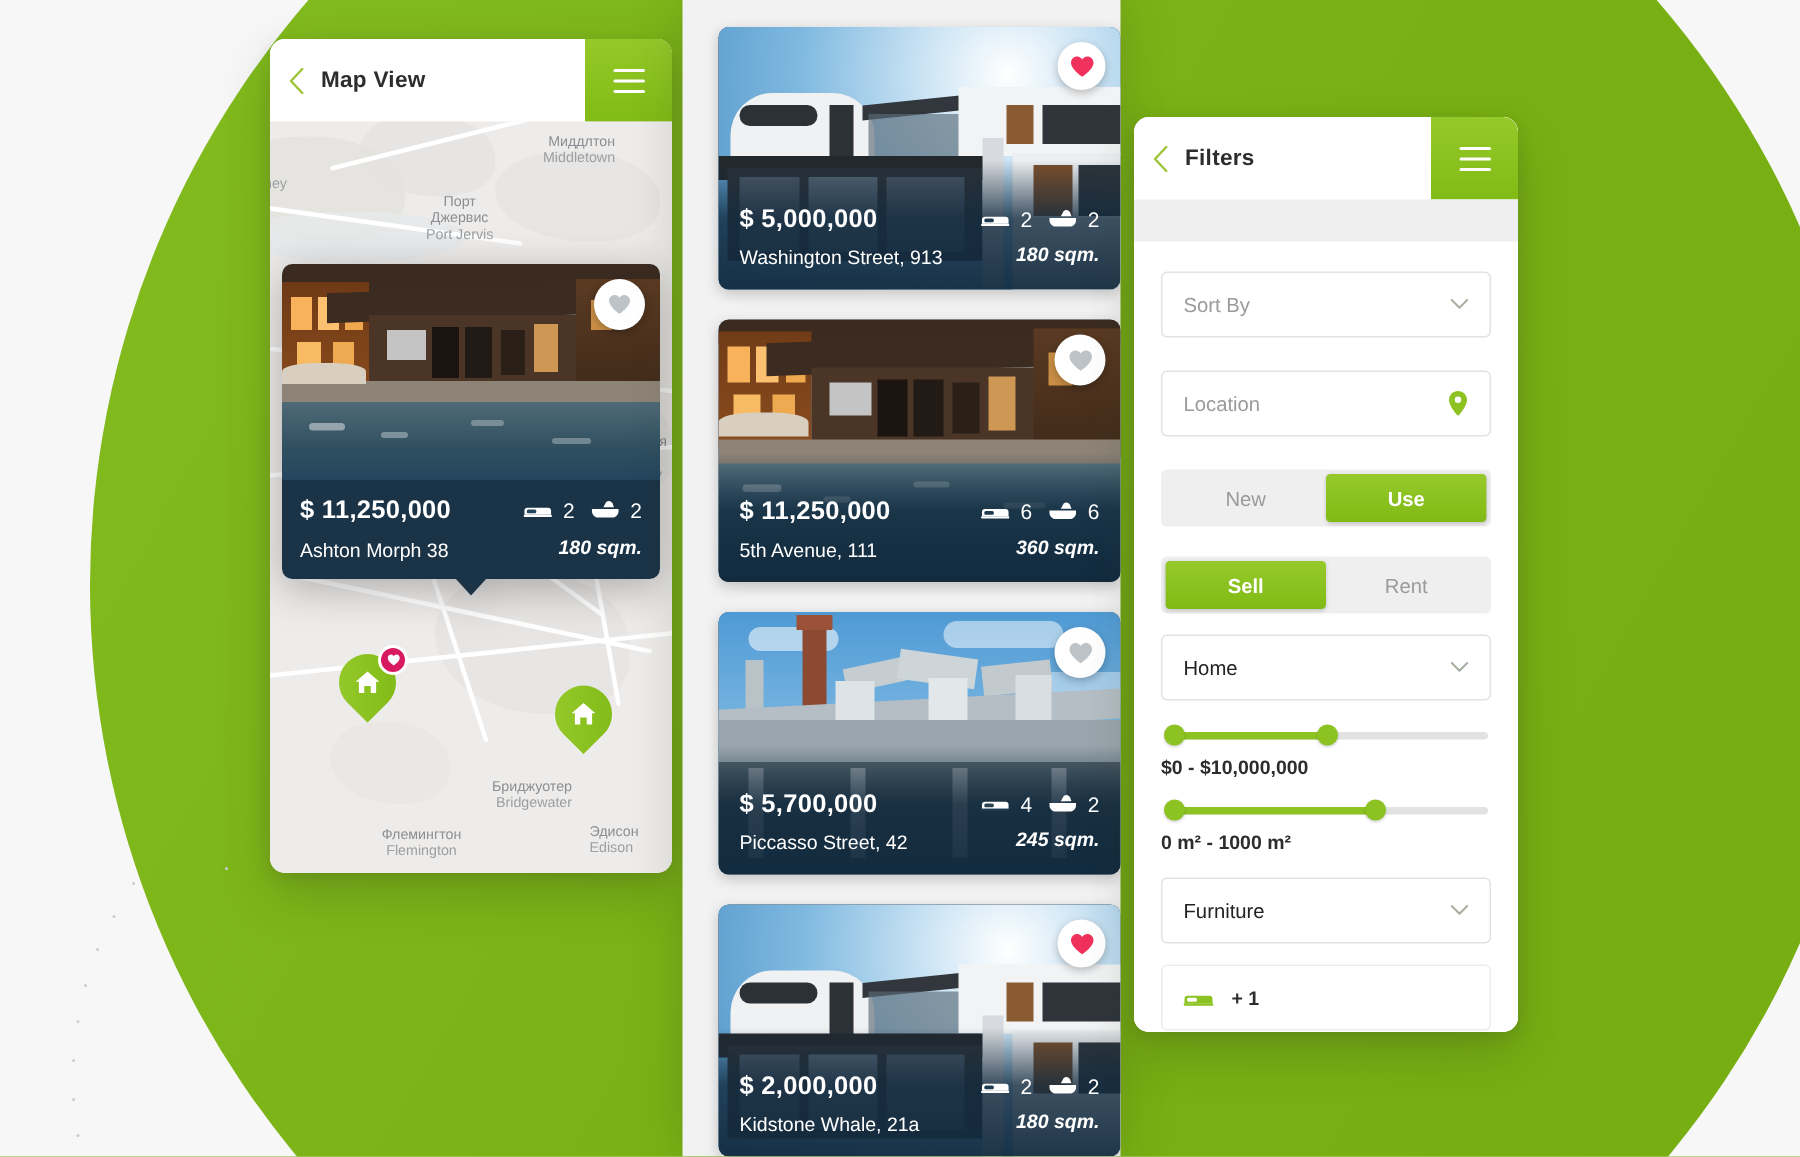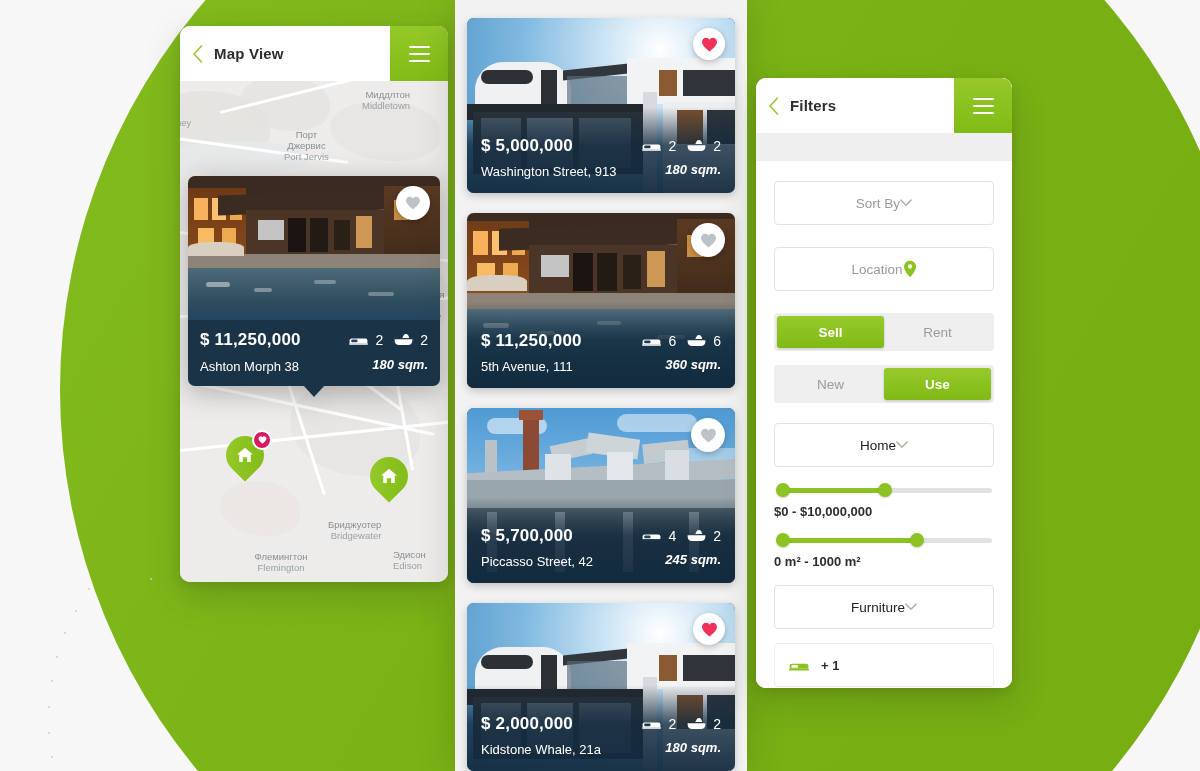--- a/index.html
+++ b/index.html
@@ -153,21 +153,21 @@
   .sqm { font-size: 13px; color: #ffffff; font-weight: bold; font-style: italic; }
 
   
   #list-panel {
     position: absolute; left: 455px; top: 0; width: 292px; height: 771px;
     background: #f2f2f2;
     box-shadow: 0 0 34px rgba(40,50,30,0.22);
     overflow: hidden;
   }
   .listing {
-    position: absolute; left: 12px; width: 268px; height: 175px;
+    position: absolute; left: 24px; width: 268px; height: 175px;
     border-radius: 7px; overflow: hidden;
     background: #24455e;
     box-shadow: 0 3px 9px rgba(0,0,0,0.20);
   }
   .listing .photo { position: absolute; inset: 0; }
   .listing .shade {
     position: absolute; left:0; right:0; bottom:0; height: 86px;
     background: linear-gradient(180deg, rgba(18,42,62,0) 0%, rgba(18,42,62,0.80) 45%, rgba(18,42,62,0.94) 100%);
   }
   .listing .overlay { position: absolute; left: 0; right: 0; bottom: 0; padding: 0 14px 14px; }
@@ -188,21 +188,21 @@
   #filters-sheet {
     position: absolute; left: 0; right: 0; top: 28px; bottom: 0;
     background: #ffffff;
     padding: 20px 18px 0;
     overflow: hidden;
   }
   .field {
     height: 44px; border: 1px solid #e2e2e2; border-radius: 4px;
     display: flex; align-items: center; padding: 0 14px;
     background: #fff; margin-bottom: 22px;
-    justify-content: center;
+    justify-content: space-between;
   }
   .field .txt { font-size: 13.5px; color: #9b9b9b; }
   .field.solid .txt { color: #222; font-weight: normal; }
   .seg {
     height: 38px; background: #efefef; border-radius: 4px;
     display: flex; align-items: center; padding: 3px; margin-bottom: 14px;
   }
   .seg > div {
     flex: 1; height: 100%; display: flex; align-items: center; justify-content: center;
     font-size: 13.5px; color: #9b9b9b; border-radius: 3px;
@@ -644,28 +644,28 @@
       </div>
 
       <div class="field">
         <span class="txt">Location</span>
         <svg width="14" height="18" viewBox="0 0 16 21">
           <path d="M8 0.8 C4.1 0.8 1 3.9 1 7.8 C1 13 8 20.2 8 20.2 C8 20.2 15 13 15 7.8 C15 3.9 11.9 0.8 8 0.8 Z" fill="#8cc221"></path>
           <circle cx="8" cy="7.6" r="2.5" fill="#ffffff"></circle>
         </svg>
       </div>
 
+      <div class="seg" style="margin-bottom:20px">
+        <div>New</div>
+        <div class="on">Use</div>
+      </div>
+
       <div class="seg">
         <div class="on">Sell</div>
         <div>Rent</div>
-      </div>
-
-      <div class="seg" style="margin-bottom:20px">
-        <div>New</div>
-        <div class="on">Use</div>
       </div>
 
       <div class="field solid" style="margin-bottom:18px">
         <span class="txt">Home</span>
         <svg width="12" height="8" viewBox="0 0 14 9">
           <path d="M1 1 L7 7 L13 1" fill="none" stroke="#a9b0a2" stroke-width="1.6" stroke-linecap="round" stroke-linejoin="round"></path>
         </svg>
       </div>
 
       <div class="slider">

